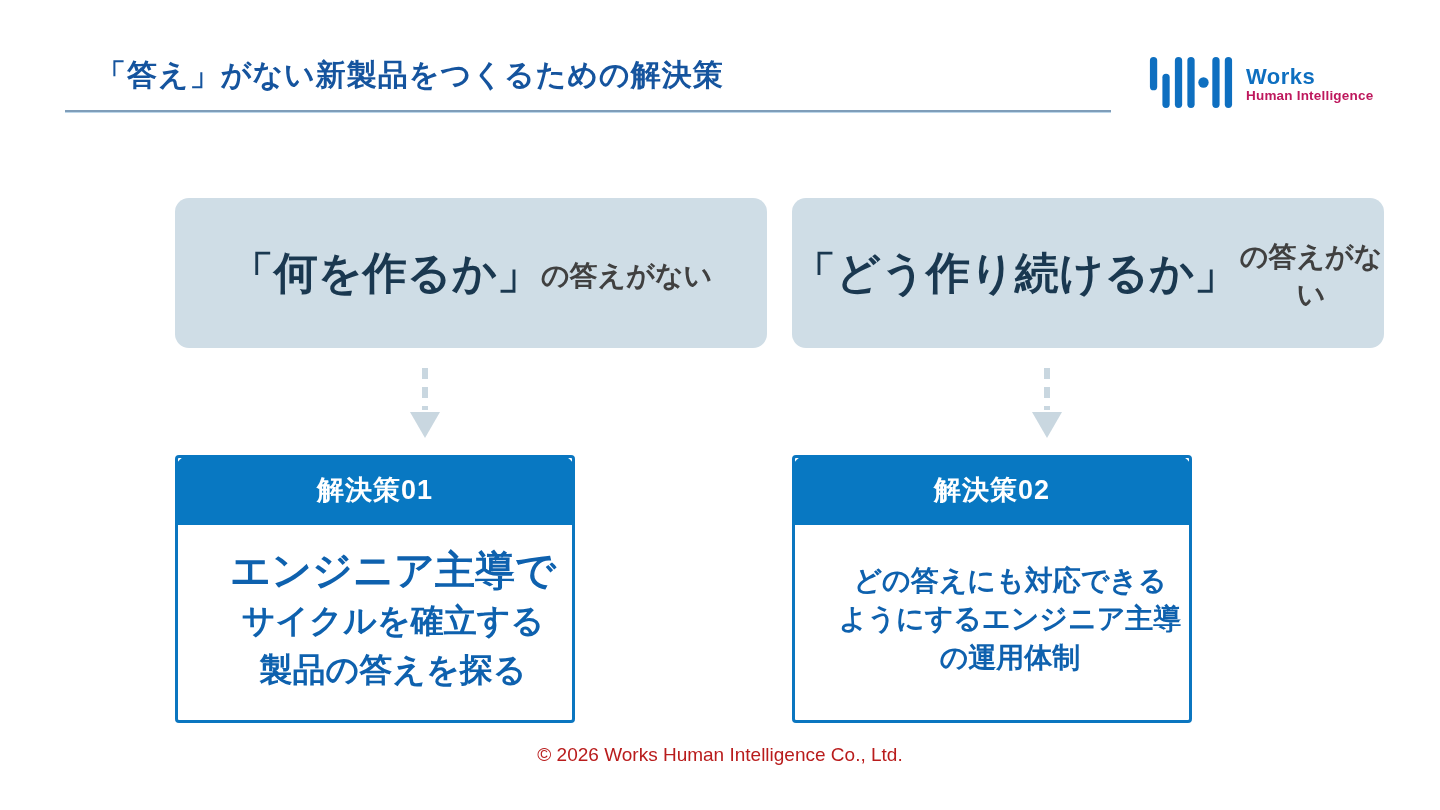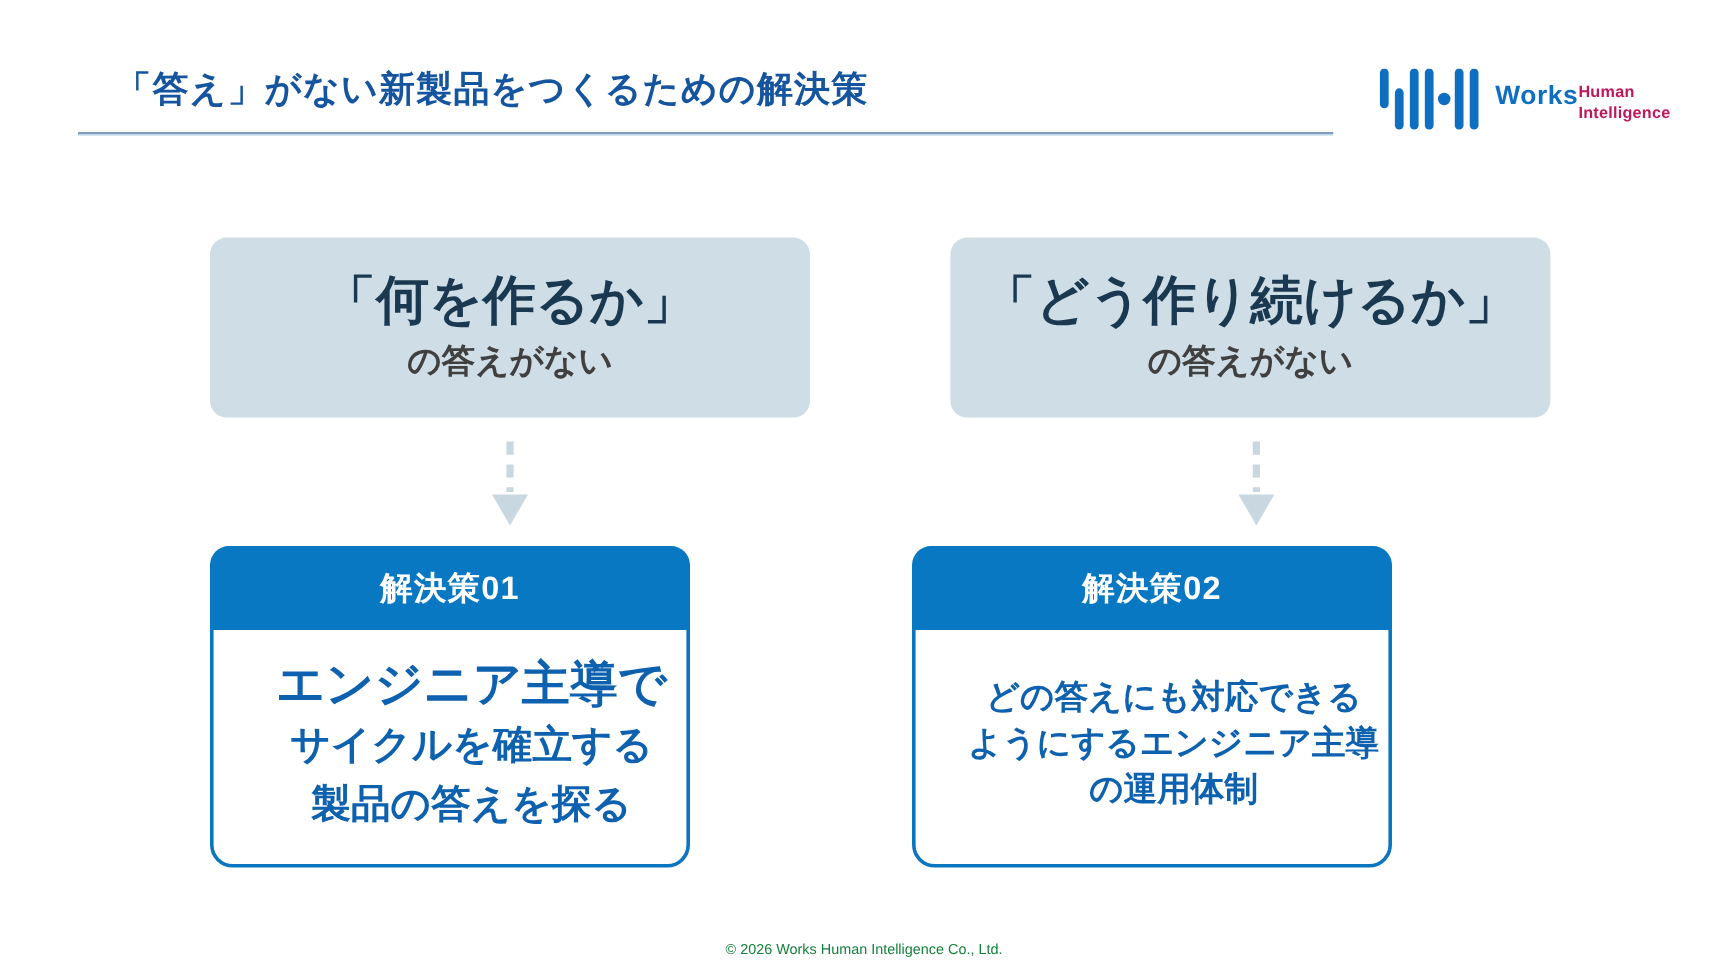--- a/index.html
+++ b/index.html
@@ -17,68 +17,68 @@
     letter-spacing:1px; line-height:1.1;text-align:center;
   }
   .title-rule {
     position:absolute; left:65px; top:110px; width:1046px; height:3px;
     background:linear-gradient(to bottom,#7f9db9 0%,#7f9db9 55%,#bdd7ea 55%,#bdd7ea 100%);
   }
   .logo {
     position:absolute; left:1147px; top:57px;
     display:flex; align-items:center; gap:11px;
   }
-  .logo-text { display:flex; flex-direction:row; justify-content:center; }
+  .logo-text { display:flex; flex-direction:column; justify-content:center; }
   .logo-text .works   { font-size:22px;  font-weight:bold; color:#0e6fc0; line-height:1; letter-spacing:.5px; }
   .logo-text .subname { font-size:13.5px; font-weight:bold; color:#be185d; line-height:1.25; letter-spacing:.2px; }
 
   
   .problem-box {
-    position:absolute; top:198px; width:500px; height:150px;
+    position:absolute; top:198px; width:592px; height:150px;
     background:#cfdde6; border-radius:14px;
-    display:flex; flex-direction:column; justify-content:center; align-items:center;
+    display:flex; flex-direction:row; justify-content:center; align-items:center;
     text-align:center;
   }
   .problem-box.left  { left:175px; }
   .problem-box.right { left:792px; }
   .problem-title { font-size:44px; font-weight:bold; color:#1a3850; line-height:1.15; white-space:nowrap; }
   .problem-sub   { font-size:28px; font-weight:bold; color:#404040; margin-top:6px; }
 
   
   .down-arrow { position:absolute; top:366px; width:44px; height:74px; }
   .down-arrow.left  { left:403px; }
   .down-arrow.right { left:1025px; }
 
   
   .solution-box {
     position:absolute; top:455px; width:400px; height:268px;
-    background:#ffffff; border:3px solid #0b76c0; border-radius:19px;
+    background:#ffffff; border:3px solid #0b76c0; border-radius:4px;
     box-sizing:border-box; display:flex; flex-direction:column;
   }
   .solution-box.left  { left:175px; }
-  .solution-box.right { left:760px; }
+  .solution-box.right { left:792px; }
   .solution-header {
     height:70px; margin:-3px -3px 0 -3px;
     background:#0878c2; border-radius:16px 16px 0 0;
     display:flex; align-items:center; justify-content:center;
     flex:0 0 auto;
   }
   .solution-badge { color:#ffffff; font-weight:bold; font-size:27px; letter-spacing:1px; }
   .solution-body {
     flex:1; display:flex; flex-direction:column; justify-content:center; align-items:center;
     text-align:center; color:#0e61ae; font-weight:bold; padding-bottom:6px;padding-left:36px;
   }
   .sol-line-xl { font-size:40px; line-height:1.32; white-space:nowrap; }
   .sol-line-lg { font-size:33px; line-height:1.48; white-space:nowrap; }
   .sol-line-md { font-size:28px; line-height:1.36; white-space:nowrap; }
 
   
   .footer {
-    position:absolute; left:0; right:0; top:784px;
-    text-align:center; font-size:12px; color:#15803d;
+    position:absolute; left:0; right:0; top:744px;
+    text-align:center; font-size:19px; color:#b91c1c;
   }
 </style>
 </head>
 <body>
 
 <div class="slide">
 
   <div class="page-title">「答え」がない新製品をつくるための解決策</div>
   <div class="title-rule"></div>
 

